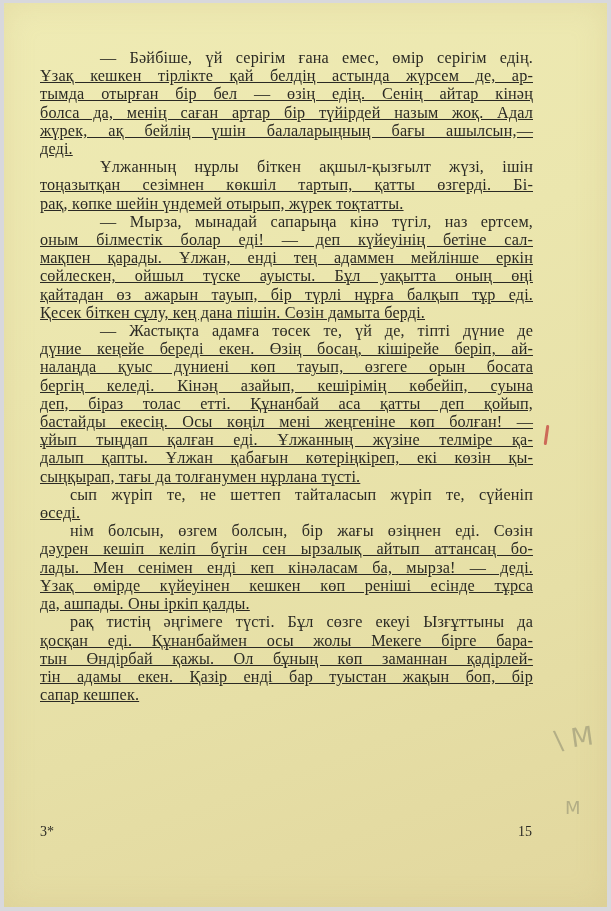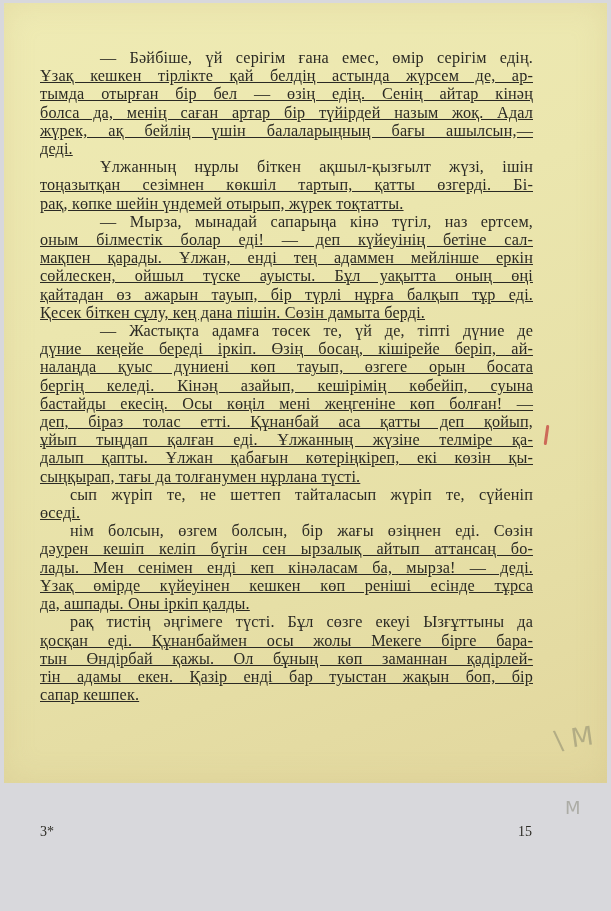--- a/index.html
+++ b/index.html
@@ -8,21 +8,21 @@
       width: 611px;
       height: 911px;
       overflow: hidden;
       background: #d8d8dc;
     }
     .page {
       position: absolute;
       left: 4px;
       top: 3px;
       width: 603px;
-      height: 780px;
+      height: 904px;
       background: linear-gradient(160deg, #efebb4 0%, #ebe6ae 35%, #e6dfa6 70%, #e2d79e 100%);
       box-shadow: inset 0 0 30px rgba(200,180,120,0.25);
     }
     .text-block {
       position: absolute;
       left: 36px;
       top: 46px;
       width: 493px;
       font-family: "Liberation Serif", "DejaVu Serif", serif;
       font-size: 16.2px;
@@ -108,25 +108,25 @@
       <p>
         <span class="ln" style="padding-left: 30px;">— Мырза, мынадай сапарыңа кінә түгіл, наз ертсем,</span>
         <span class="ln">оным білместік болар еді! — деп күйеуінің бетіне сал-</span>
         <span class="ln">мақпен қарады. Ұлжан, енді тең адаммен мейлінше еркін</span>
         <span class="ln">сөйлескен, ойшыл түске ауысты. Бұл уақытта оның өңі</span>
         <span class="ln">қайтадан өз ажарын тауып, бір түрлі нұрға балқып тұр еді.</span>
         <span class="ln last">Қесек біткен сұлу, кең дана пішін. Сөзін дамыта берді.</span>
       </p>
       <p>
         <span class="ln" style="padding-left: 30px;">— Жастықта адамға төсек те, үй де, тіпті дүние де</span>
-        <span class="ln">дүние кеңейе береді іркіп. Өзің босаң, кішірейе беріп, ай-</span>
+        <span class="ln">дүние кеңейе береді екен. Өзің босаң, кішірейе беріп, ай-</span>
         <span class="ln">налаңда қуыс дүниені көп тауып, өзгеге орын босата</span>
         <span class="ln">бергің келеді. Кінәң азайып, кешірімің көбейіп, суына</span>
+        <span class="ln">деп, біраз толас етті. Құнанбай аса қатты деп қойып,</span>
         <span class="ln">бастайды екесің. Осы көңіл мені жеңгеніне көп болған! —</span>
-        <span class="ln">деп, біраз толас етті. Құнанбай аса қатты деп қойып,</span>
         <span class="ln">ұйып тыңдап қалған еді. Ұлжанның жүзіне телміре қа-</span>
         <span class="ln">далып қапты. Ұлжан қабағын көтеріңкіреп, екі көзін қы-</span>
         <span class="ln last">сыңқырап, тағы да толғанумен нұрлана түсті.</span>
       </p>
       <p>
         <span class="ln">сып жүріп те, не шеттеп тайталасып жүріп те, сүйеніп</span>
         <span class="ln last">өседі.</span>
       </p>
       <p>
         <span class="ln">нім болсын, өзгем болсын, бір жағы өзіңнен еді. Сөзін</span>

